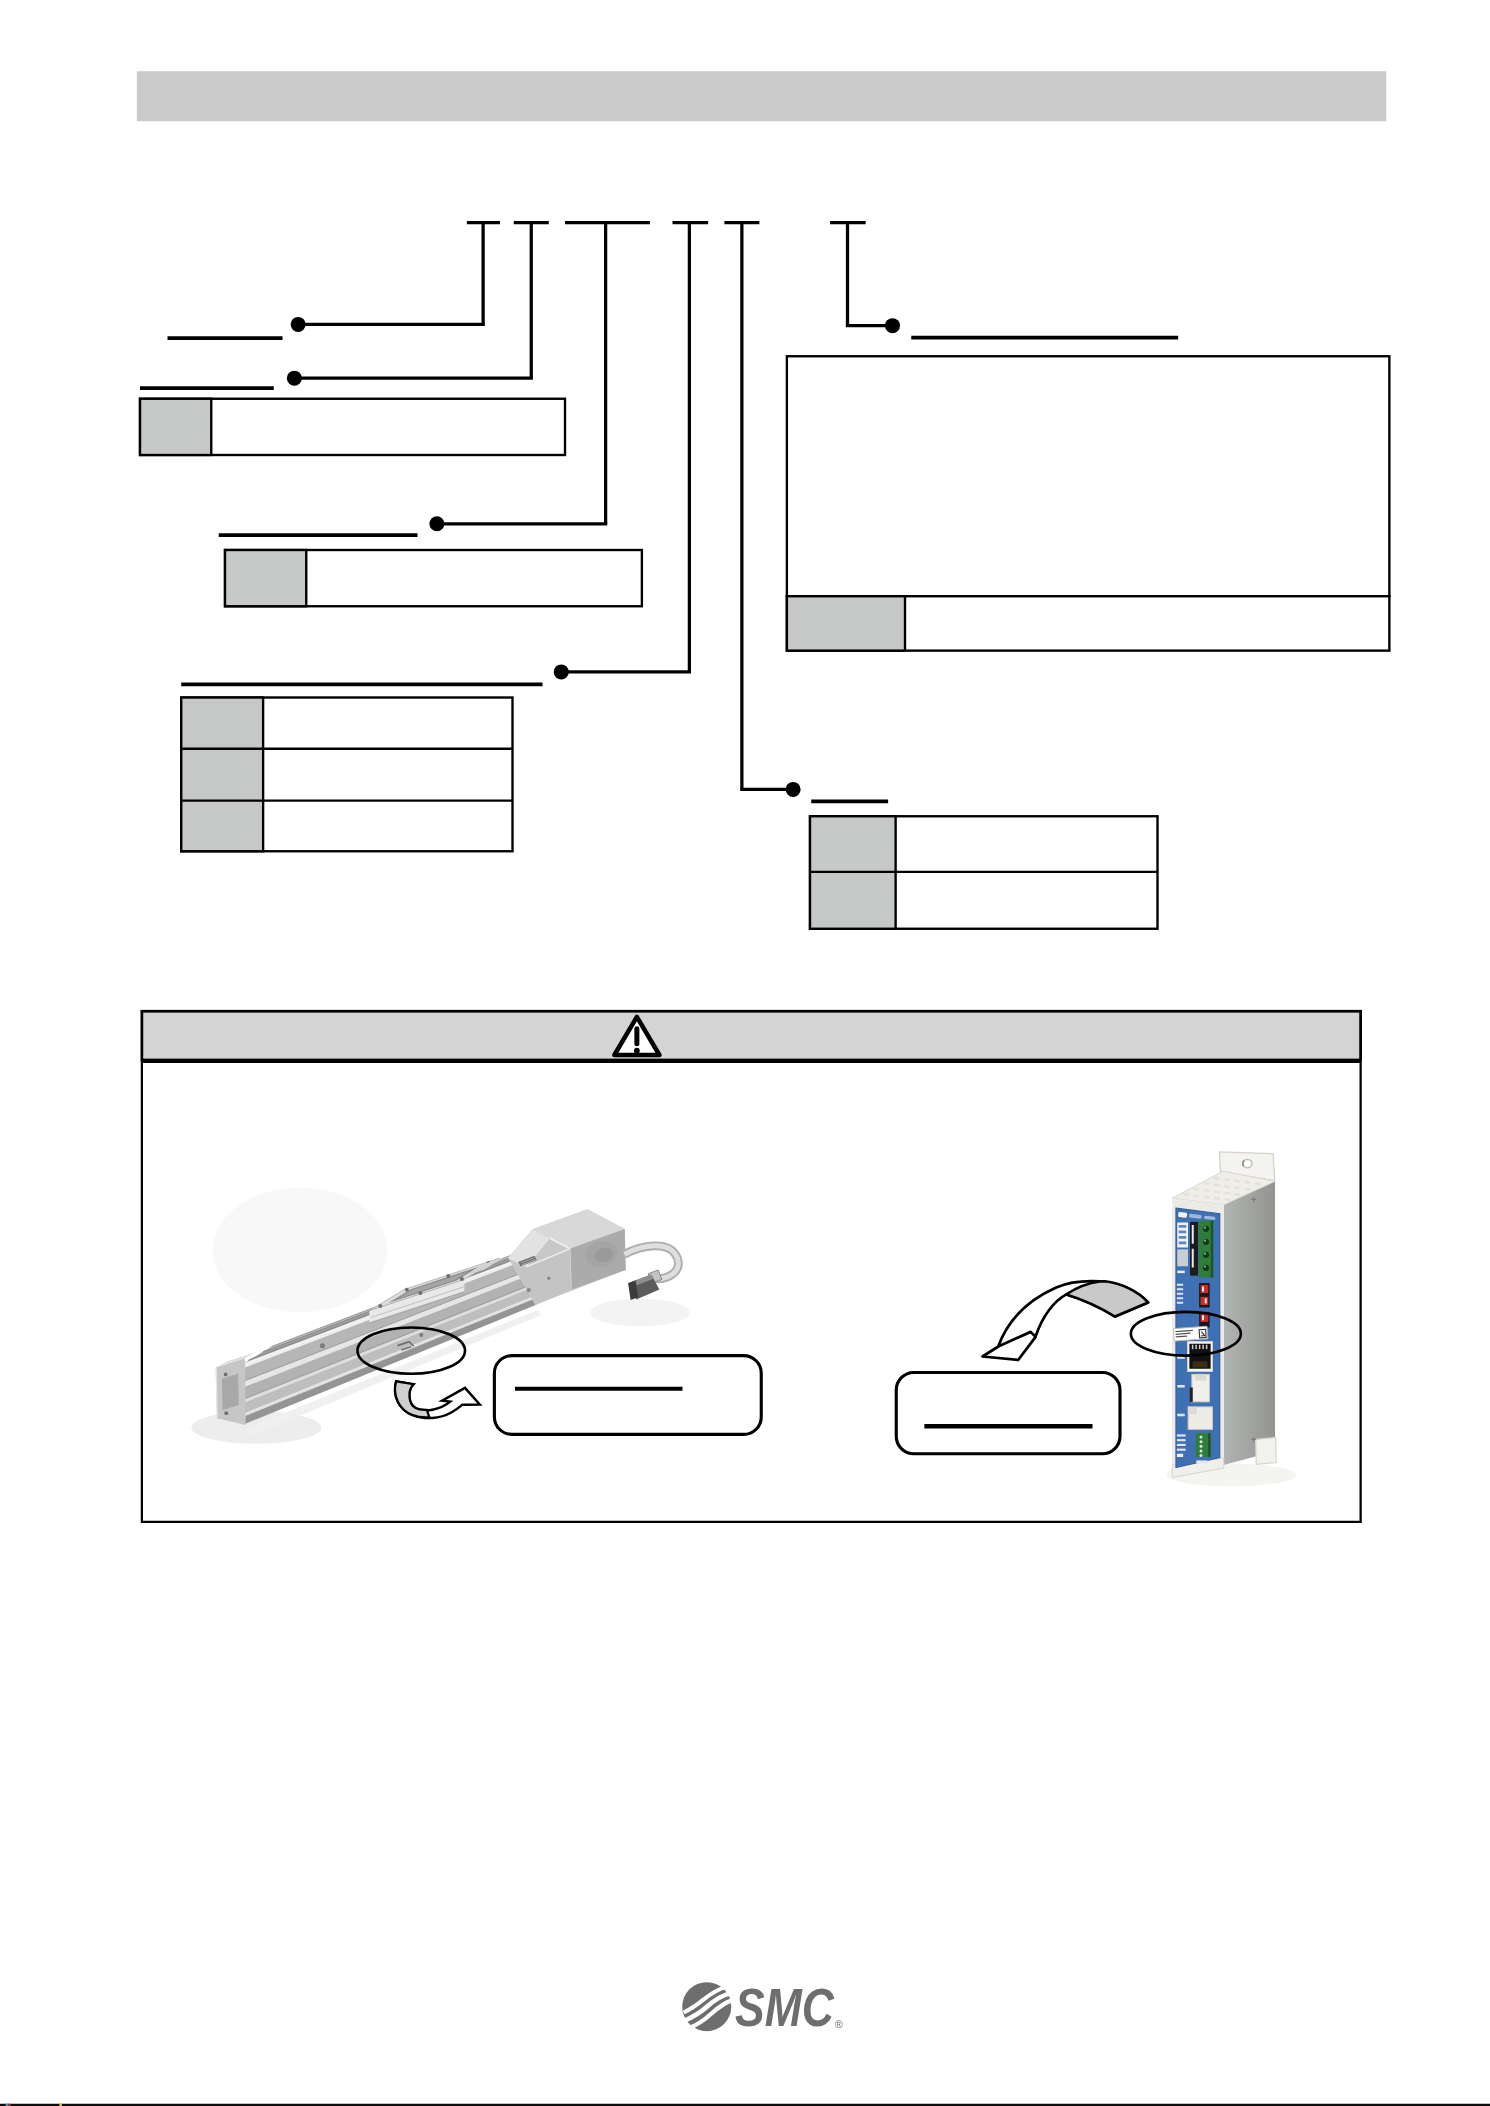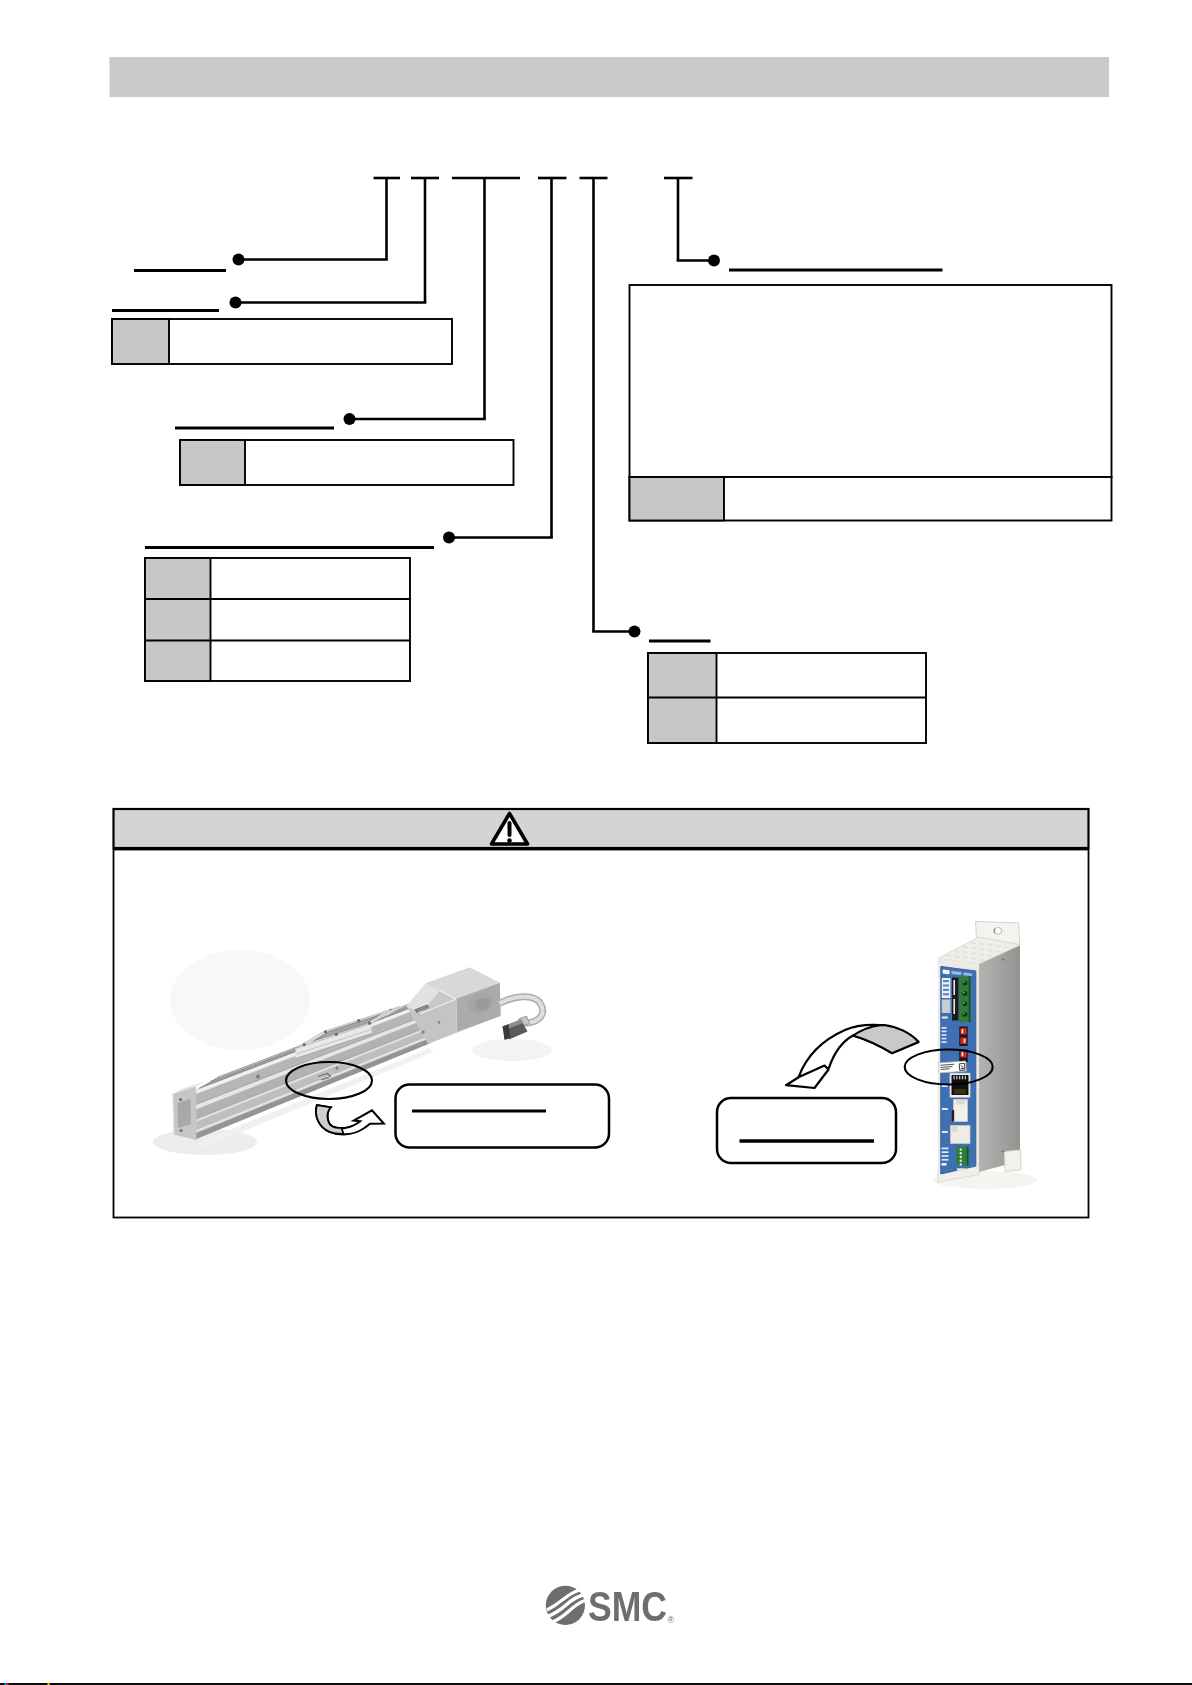--- a/index.html
+++ b/index.html
@@ -1,16 +1,16 @@
 <!DOCTYPE html>
 <html><head>
 <meta charset="utf-8">
 <style>
 html,body{margin:0;padding:0;background:#ffffff;}
-#page{width:1192px;height:1685px;position:relative;font-family:"Liberation Sans", sans-serif;}
+#page{width:1192px;height:1685px;position:relative;font-family:"Liberation Sans", sans-serif;font-style:italic;}
 svg{display:block;}
 </style>
 </head>
 <body>
 <div id="page">
 <svg width="1192" height="1685" viewBox="0 0 1192 1685">
 <rect x="0" y="0" width="1192" height="1685" fill="#ffffff"></rect>
 <rect x="109.5" y="57" width="999.5" height="40" fill="#cacaca"></rect>
 <g stroke="#000000" stroke-width="2.6" fill="none">
   <path d="M373.5 178 H400"></path>

